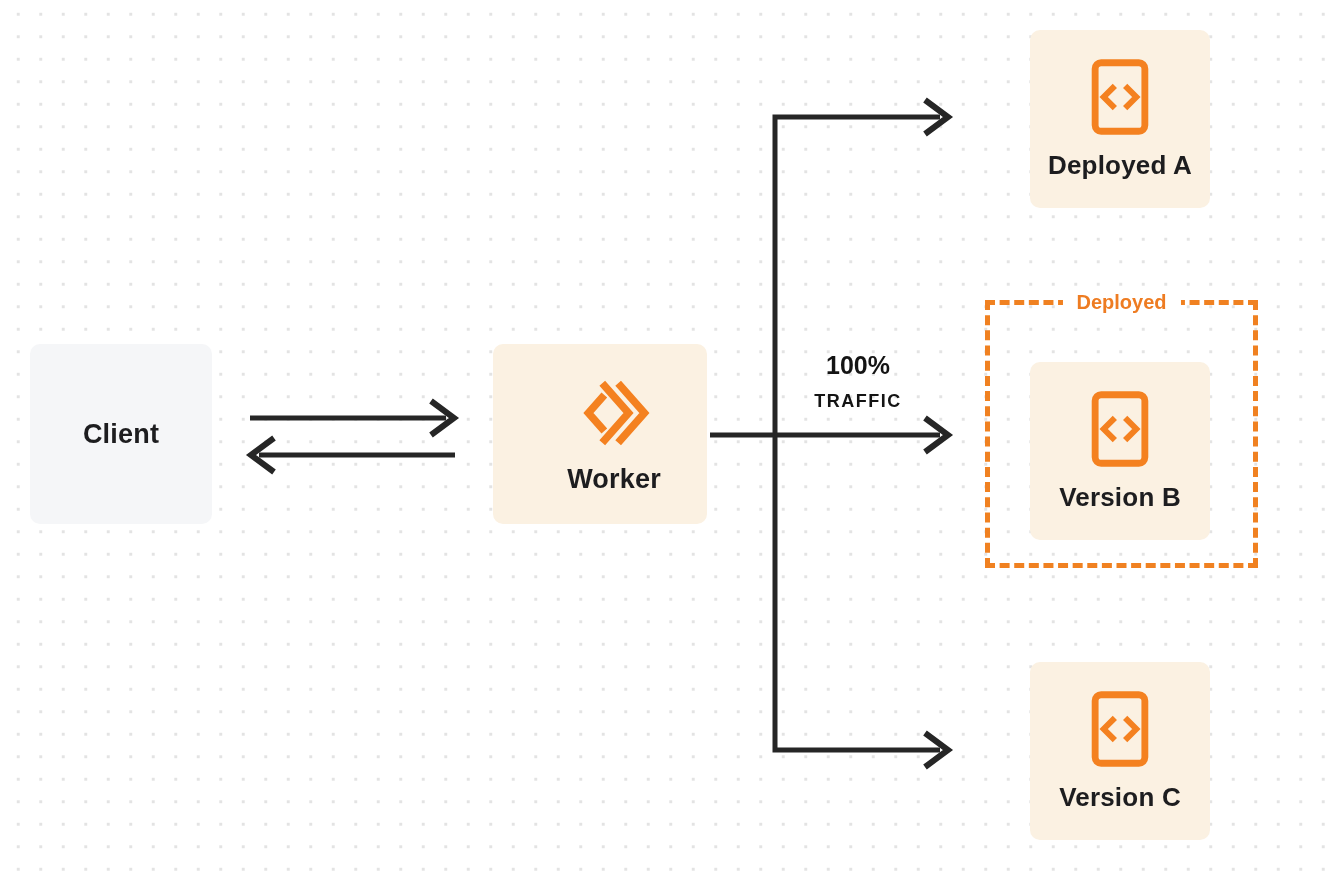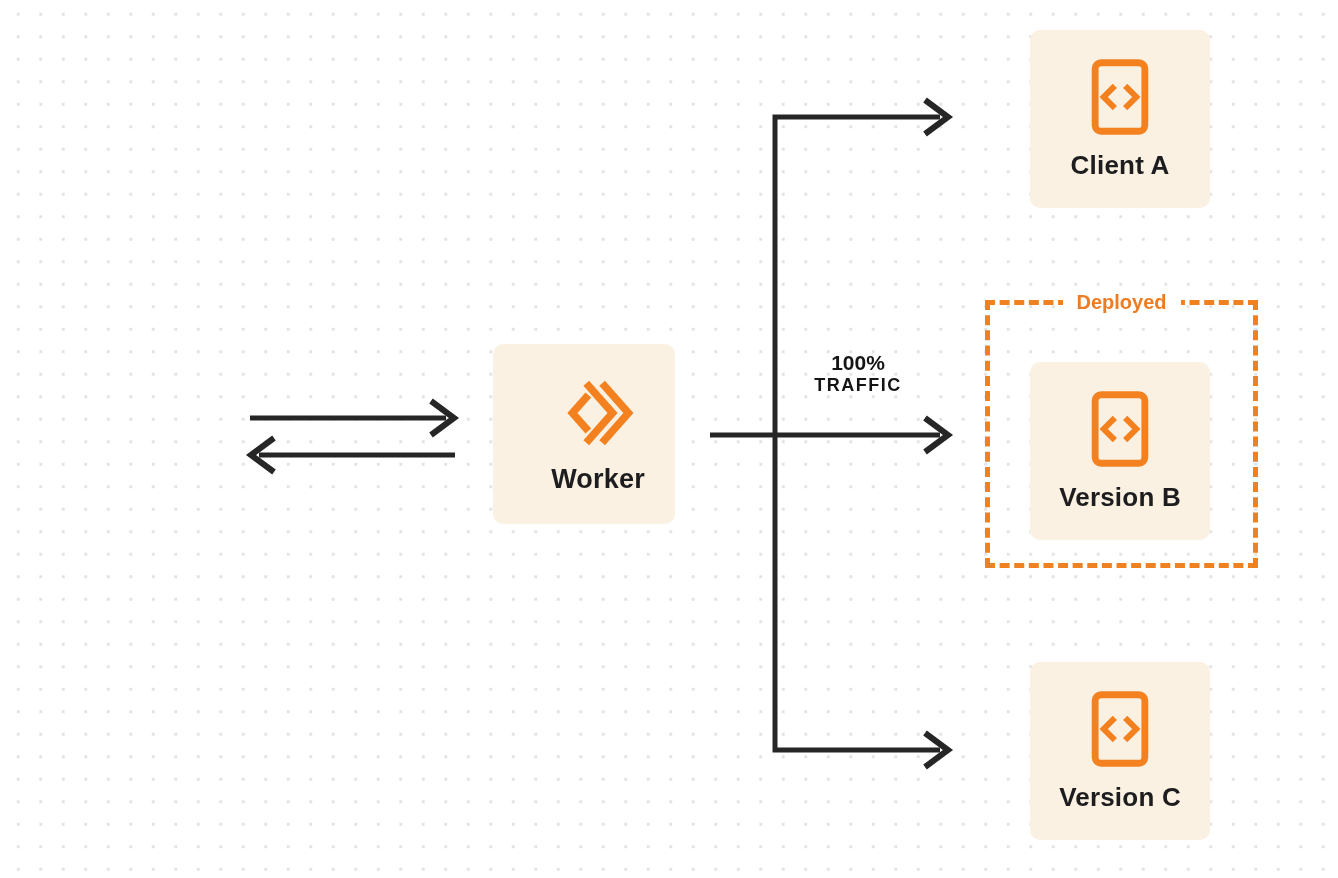--- a/index.html
+++ b/index.html
@@ -44,21 +44,21 @@
 
   .client-node {
     left: 30px; top: 344px;
     width: 182px; height: 180px;
     background: #f5f6f8;
   }
   .client-node .node-label { font-size: 27px; }
 
   .worker-node {
     left: 493px; top: 344px;
-    width: 182px; height: 180px;
+    width: 214px; height: 180px;
     background: #fbf1e2;
     gap: 12px;
     padding-left: 28px;
   }
   .worker-node .node-label { font-size: 27px; }
 
   .version-node {
     width: 180px; height: 178px;
     background: #fbf1e2;
     gap: 14px;
@@ -89,22 +89,22 @@
     line-height: 32px;
   }
 
   .traffic-label {
     position: absolute;
     left: 788px; top: 351px;
     width: 140px;
     text-align: center;
     color: #141414;
   }
-  .traffic-line1 { font-size: 21px; font-weight: 700; }
-  .traffic-line2 { font-size: 18px; font-weight: 700; letter-spacing: 1.5px; }
+  .traffic-line1 { font-size: 25px; font-weight: 700; }
+  .traffic-line2 { font-size: 18px; font-weight: 700; letter-spacing: 1.5px; margin-top: 11px; }
 </style>
 </head>
 <body>
 
 <div class="canvas">
 
   <svg class="connectors" viewBox="0 0 1338 878" xmlns="http://www.w3.org/2000/svg">
 
     <g>
       <path class="flow-line" d="M250 418 L446 418"></path>
@@ -121,20 +121,23 @@
       <path class="arrow-head" d="M925 418 L948 435 L925 452"></path>
     </g>
 
     <g>
       <path class="flow-line" d="M940 117 L775 117 L775 750 L940 750"></path>
       <path class="arrow-head" d="M925 100 L948 117 L925 134"></path>
       <path class="arrow-head" d="M925 733 L948 750 L925 767"></path>
     </g>
   </svg>
 
+  <div class="node client-node">
+    <span class="node-label">Client</span>
+  </div>
 
   <div class="node worker-node">
     <span class="icon-wrap">
       <svg width="76" height="78" viewBox="0 0 110 100" xmlns="http://www.w3.org/2000/svg">
         <g fill="none" stroke="#f48120" stroke-width="11">
           <path d="M41 24 L18 50 L41 76"></path>
           <path d="M38 7 L76 50 L38 93"></path>
           <path d="M61 7 L99 50 L61 93"></path>
         </g>
       </svg>
@@ -145,21 +148,21 @@
   <div class="node version-node version-a">
     <span class="icon-wrap">
       <svg width="60" height="78" viewBox="0 0 70 90" xmlns="http://www.w3.org/2000/svg">
         <g fill="none" stroke="#f48120">
           <rect x="6" y="5" width="58" height="80" rx="7" stroke-width="8"></rect>
           <path d="M29 32 L16 45 L29 58" stroke-width="7"></path>
           <path d="M41 32 L54 45 L41 58" stroke-width="7"></path>
         </g>
       </svg>
     </span>
-    <span class="node-label">Client A</span>
+    <span class="node-label">Deployed A</span>
   </div>
 
   <div class="deployed-frame">
     <span class="deployed-label">Deployed</span>
   </div>
 
   <div class="node version-node version-b">
     <span class="icon-wrap">
       <svg width="60" height="78" viewBox="0 0 70 90" xmlns="http://www.w3.org/2000/svg">
         <g fill="none" stroke="#f48120">

